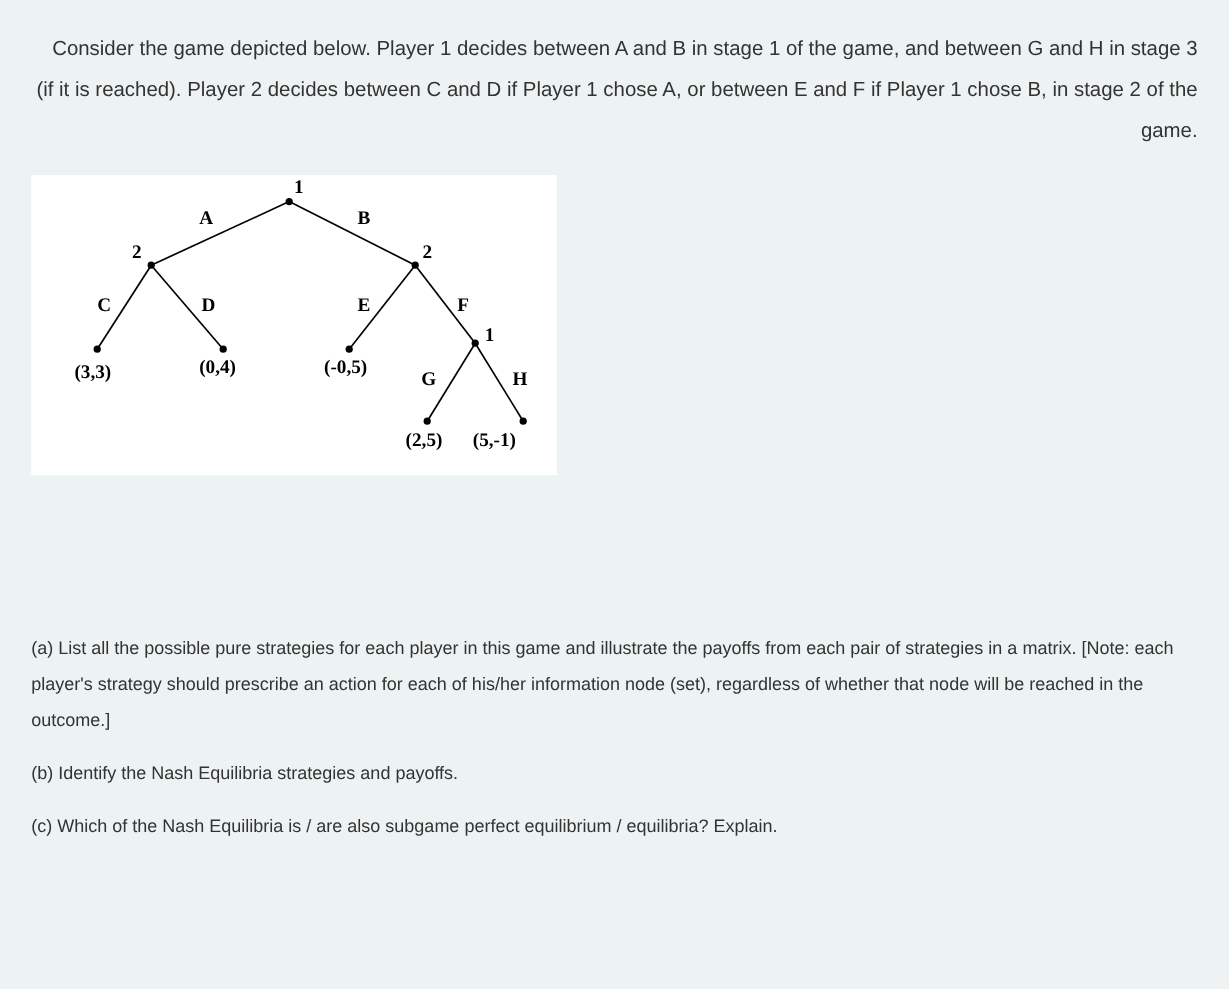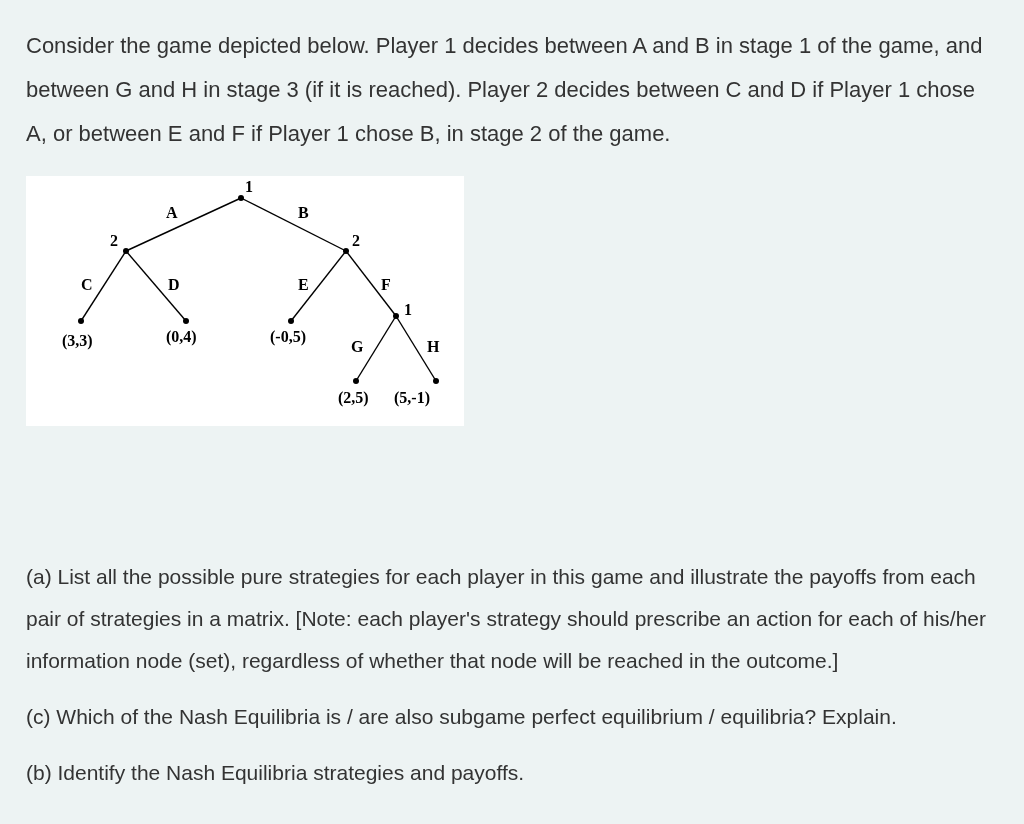--- a/index.html
+++ b/index.html
@@ -5,41 +5,42 @@
   html,body{margin:0;padding:0}
   body{
     width:1024px;height:824px;
     background:#edf3f3;
     font-family:Arial,Helvetica,sans-serif;
     color:#333;
     box-sizing:border-box;
     padding:24px 26px;
   }
   .intro{
-    font-size:22px;
+    font-size:17px;
     line-height:2.0;
     margin-bottom:20px;
+    text-align:right;
   }
   .tree-box{
     background:#fff;
     width:438px;
     height:250px;
     position:relative;
     margin-bottom:130px;
   }
   .tree-box svg{position:absolute;left:0;top:0}
   .lbl{
     position:absolute;
     font-family:"Times New Roman",serif;
     font-weight:bold;
     color:#000;
     font-size:16px;
   }
   .questions p{
-    font-size:21px;
+    font-size:15px;
     line-height:2.0;
     margin:0 0 14px 0;
   }
 </style>
 </head>
 <body>
 
 <div class="intro">Consider the game depicted below. Player 1 decides between A and B in stage 1 of the game, and between G and H in stage 3 (if it is reached). Player 2 decides between C and D if Player 1 chose A, or between E and F if Player 1 chose B, in stage 2 of the game.</div>
 
 <div class="tree-box">
@@ -87,15 +88,15 @@
 
   <span class="lbl" style="left:36px;top:156px">(3,3)</span>
   <span class="lbl" style="left:140px;top:152px">(0,4)</span>
   <span class="lbl" style="left:244px;top:152px">(-0,5)</span>
   <span class="lbl" style="left:312px;top:213px">(2,5)</span>
   <span class="lbl" style="left:368px;top:213px">(5,-1)</span>
 </div>
 
 <div class="questions">
   <p>(a) List all the possible pure strategies for each player in this game and illustrate the payoffs from each pair of strategies in a matrix. [Note: each player's strategy should prescribe an action for each of his/her information node (set), regardless of whether that node will be reached in the outcome.]</p>
+  <p>(b) Identify the Nash Equilibria strategies and payoffs.</p>
   <p>(c) Which of the Nash Equilibria is / are also subgame perfect equilibrium / equilibria? Explain.</p>
-  <p>(b) Identify the Nash Equilibria strategies and payoffs.</p>
 </div>
 
 </body></html>

